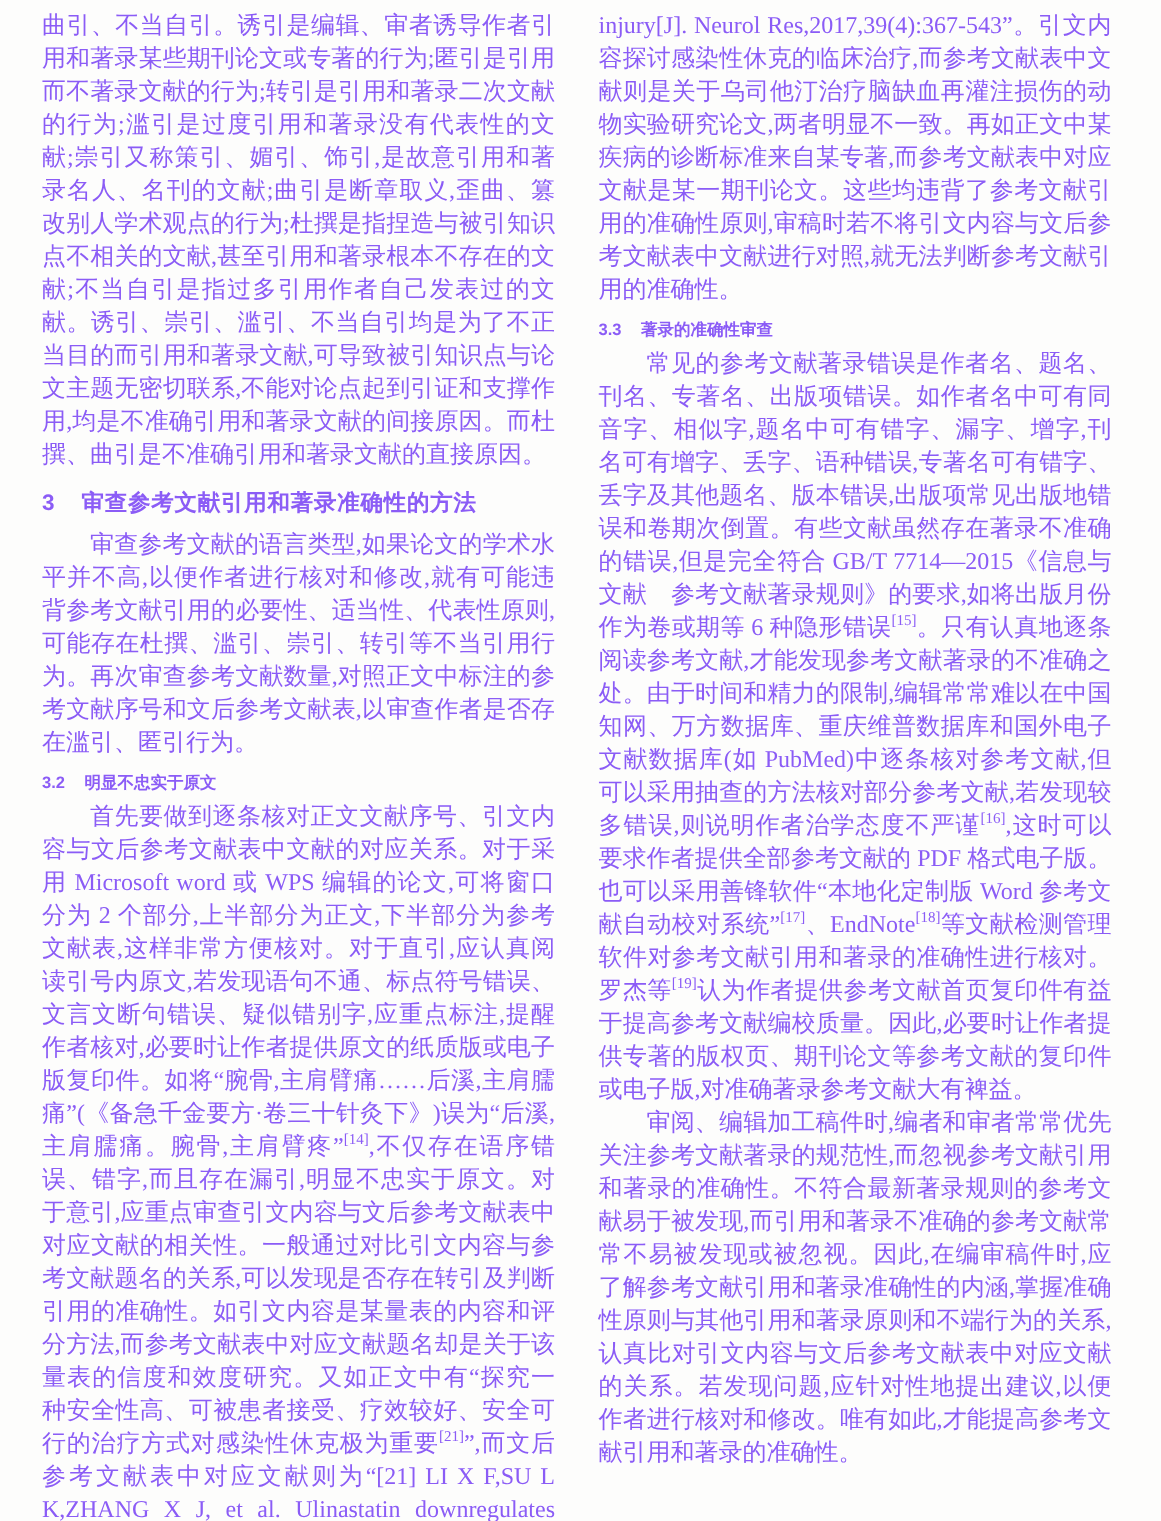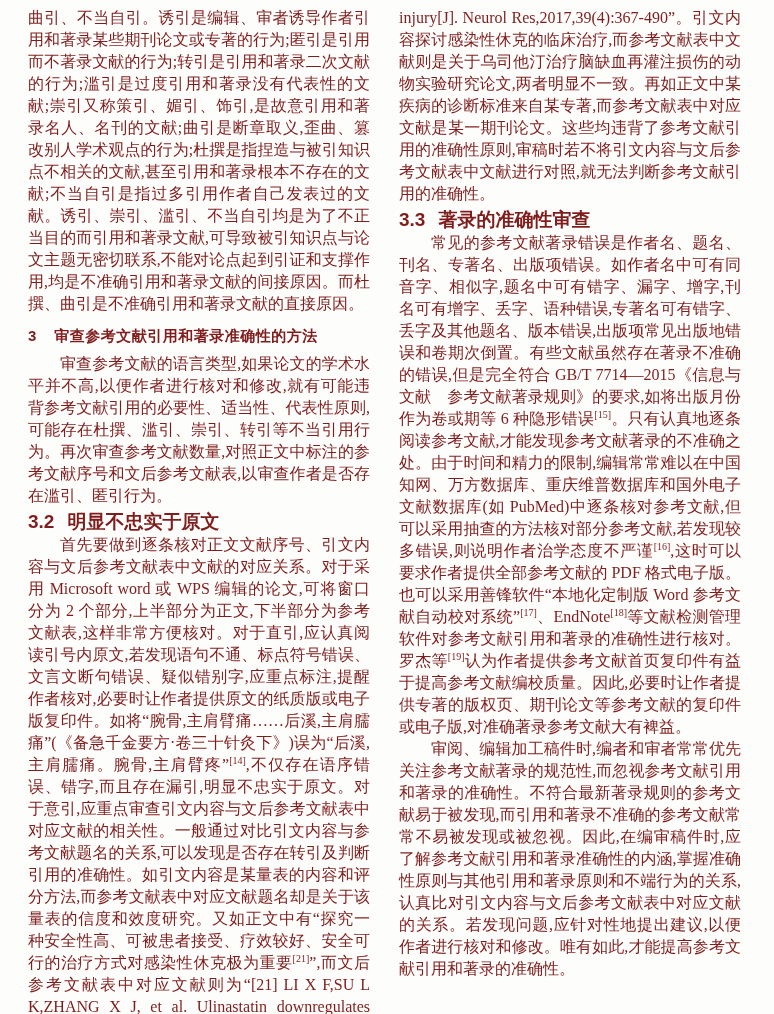--- a/index.html
+++ b/index.html
@@ -6,21 +6,21 @@
     margin: 0;
     padding: 0;
     background: #ffffff;
   }
   .paper-page {
     position: relative;
     width: 774px;
     height: 1014px;
     box-sizing: border-box;
     background: #fdfdfc;
-    color: #7f1d1d;
+    color: #8b5cf6;
     padding: 7px 32px 0 28px;
     display: flex;
     gap: 29px;
     overflow: hidden;
     font-family: "Liberation Serif", "DejaVu Serif", serif;
   }
   .column {
     flex: 0 0 342px;
     width: 342px;
   }
@@ -40,21 +40,21 @@
     font-weight: bold;
     font-size: 15px;
     line-height: 24px;
     margin: 9px 0 5px 0;
     letter-spacing: 0.5px;
   }
   .heading1 .h-num { margin-right: 18px; letter-spacing: 0; }
   .heading2 {
     font-family: "Liberation Sans", "DejaVu Sans", sans-serif;
     font-weight: bold;
-    font-size: 19px;
+    font-size: 11px;
     line-height: 22px;
     margin: 4px 0 1px 0;
   }
   .heading2 .h-num { margin-right: 13px; }
   sup.cite {
     font-size: 10px;
     line-height: 0;
     vertical-align: super;
     letter-spacing: 0;
   }
@@ -64,18 +64,18 @@
 
 <div class="paper-page">
   <div class="column">
       <p class="body-para"><span>曲引、不当自引。诱引是编辑、审者诱导作者引用和著录某些期刊论文或专著的行为;匿引是引用而不著录文献的行为;转引是引用和著录二次文献的行为;滥引是过度引用和著录没有代表性的文献;崇引又称策引、媚引、饰引,是故意引用和著录名人、名刊的文献;曲引是断章取义,歪曲、篡改别人学术观点的行为;杜撰是指捏造与被引知识点不相关的文献,甚至引用和著录根本不存在的文献;不当自引是指过多引用作者自己发表过的文献。诱引、崇引、滥引、不当自引均是为了不正当目的而引用和著录文献,可导致被引知识点与论文主题无密切联系,不能对论点起到引证和支撑作用,均是不准确引用和著录文献的间接原因。而杜撰、曲引是不准确引用和著录文献的直接原因。</span></p>
       <div class="heading1"><span class="h-num">3</span><span>审查参考文献引用和著录准确性的方法</span></div>
       <p class="body-para indent"><span>审查参考文献的语言类型,如果论文的学术水平并不高,以便作者进行核对和修改,就有可能违背参考文献引用的必要性、适当性、代表性原则,可能存在杜撰、滥引、崇引、转引等不当引用行为。再次审查参考文献数量,对照正文中标注的参考文献序号和文后参考文献表,以审查作者是否存在滥引、匿引行为。</span></p>
       <div class="heading2"><span class="h-num">3.2</span><span>明显不忠实于原文</span></div>
       <p class="body-para indent"><span>首先要做到逐条核对正文文献序号、引文内容与文后参考文献表中文献的对应关系。对于采用 Microsoft word 或 WPS 编辑的论文,可将窗口分为 2 个部分,上半部分为正文,下半部分为参考文献表,这样非常方便核对。对于直引,应认真阅读引号内原文,若发现语句不通、标点符号错误、文言文断句错误、疑似错别字,应重点标注,提醒作者核对,必要时让作者提供原文的纸质版或电子版复印件。如将“腕骨,主肩臂痛……后溪,主肩臑痛”(《备急千金要方·卷三十针灸下》)误为“后溪,主肩臑痛。腕骨,主肩臂疼”</span><sup class="cite">[14]</sup><span>,不仅存在语序错误、错字,而且存在漏引,明显不忠实于原文。对于意引,应重点审查引文内容与文后参考文献表中对应文献的相关性。一般通过对比引文内容与参考文献题名的关系,可以发现是否存在转引及判断引用的准确性。如引文内容是某量表的内容和评分方法,而参考文献表中对应文献题名却是关于该量表的信度和效度研究。又如正文中有“探究一种安全性高、可被患者接受、疗效较好、安全可行的治疗方式对感染性休克极为重要</span><sup class="cite">[21]</sup><span>”,而文后参考文献表中对应文献则为“[21] LI X F,SU L K,ZHANG X J, et al. Ulinastatin downregulates TLR4 and NF-κB expression and protects mouse brains against ischemia/reperfusion</span></p>
     </div>
   <div class="column">
-      <p class="body-para"><span>injury[J]. Neurol Res,2017,39(4):367-490”。引文内容探讨感染性休克的临床治疗,而参考文献表中文献则是关于乌司他汀治疗脑缺血再灌注损伤的动物实验研究论文,两者明显不一致。再如正文中某疾病的诊断标准来自某专著,而参考文献表中对应文献是某一期刊论文。这些均违背了参考文献引用的准确性原则,审稿时若不将引文内容与文后参考文献表中文献进行对照,就无法判断参考文献引用的准确性。</span></p>
+      <p class="body-para"><span>injury[J]. Neurol Res,2017,39(4):367-543”。引文内容探讨感染性休克的临床治疗,而参考文献表中文献则是关于乌司他汀治疗脑缺血再灌注损伤的动物实验研究论文,两者明显不一致。再如正文中某疾病的诊断标准来自某专著,而参考文献表中对应文献是某一期刊论文。这些均违背了参考文献引用的准确性原则,审稿时若不将引文内容与文后参考文献表中文献进行对照,就无法判断参考文献引用的准确性。</span></p>
       <div class="heading2"><span class="h-num">3.3</span><span>著录的准确性审查</span></div>
       <p class="body-para indent"><span>常见的参考文献著录错误是作者名、题名、刊名、专著名、出版项错误。如作者名中可有同音字、相似字,题名中可有错字、漏字、增字,刊名可有增字、丢字、语种错误,专著名可有错字、丢字及其他题名、版本错误,出版项常见出版地错误和卷期次倒置。有些文献虽然存在著录不准确的错误,但是完全符合 GB/T 7714—2015《信息与文献　参考文献著录规则》的要求,如将出版月份作为卷或期等 6 种隐形错误</span><sup class="cite">[15]</sup><span>。只有认真地逐条阅读参考文献,才能发现参考文献著录的不准确之处。由于时间和精力的限制,编辑常常难以在中国知网、万方数据库、重庆维普数据库和国外电子文献数据库(如 PubMed)中逐条核对参考文献,但可以采用抽查的方法核对部分参考文献,若发现较多错误,则说明作者治学态度不严谨</span><sup class="cite">[16]</sup><span>,这时可以要求作者提供全部参考文献的 PDF 格式电子版。也可以采用善锋软件“本地化定制版 Word 参考文献自动校对系统”</span><sup class="cite">[17]</sup><span>、EndNote</span><sup class="cite">[18]</sup><span>等文献检测管理软件对参考文献引用和著录的准确性进行核对。罗杰等</span><sup class="cite">[19]</sup><span>认为作者提供参考文献首页复印件有益于提高参考文献编校质量。因此,必要时让作者提供专著的版权页、期刊论文等参考文献的复印件或电子版,对准确著录参考文献大有裨益。</span></p>
       <p class="body-para indent"><span>审阅、编辑加工稿件时,编者和审者常常优先关注参考文献著录的规范性,而忽视参考文献引用和著录的准确性。不符合最新著录规则的参考文献易于被发现,而引用和著录不准确的参考文献常常不易被发现或被忽视。因此,在编审稿件时,应了解参考文献引用和著录准确性的内涵,掌握准确性原则与其他引用和著录原则和不端行为的关系,认真比对引文内容与文后参考文献表中对应文献的关系。若发现问题,应针对性地提出建议,以便作者进行核对和修改。唯有如此,才能提高参考文献引用和著录的准确性。</span></p>
     </div>
 </div>
 
 </body></html>

